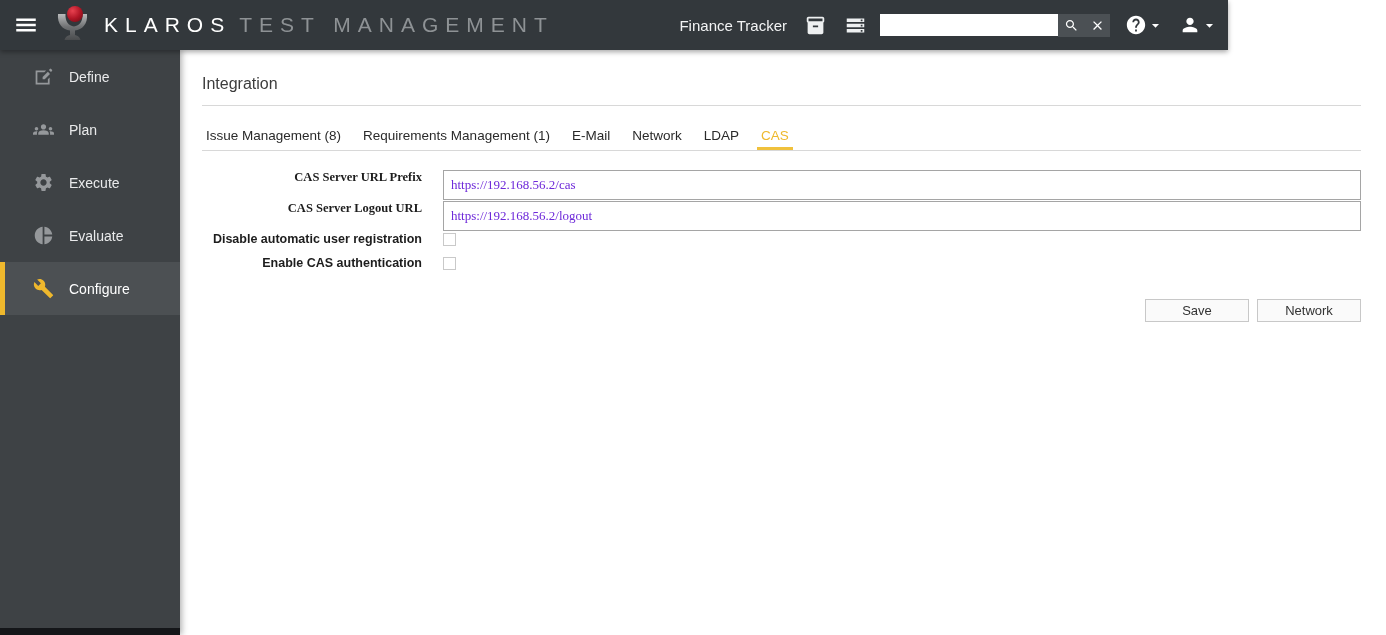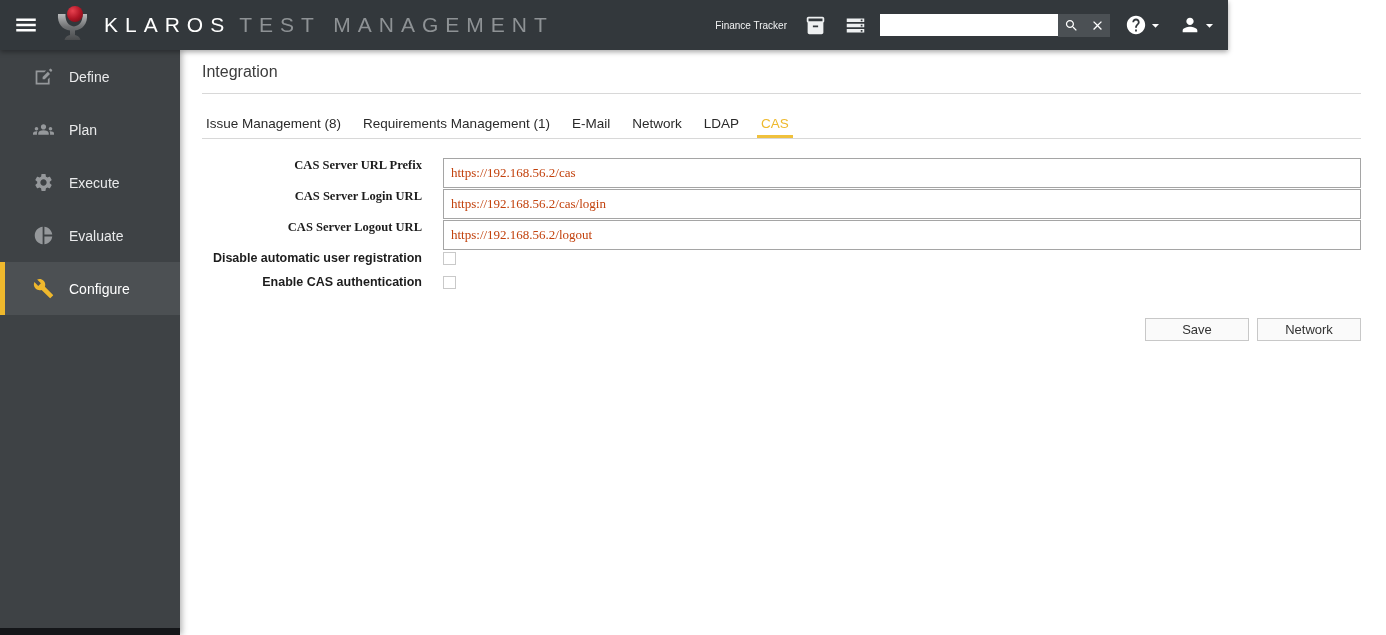--- a/index.html
+++ b/index.html
@@ -18,21 +18,21 @@
     display:flex; align-items:center;
     box-shadow:0 2px 5px rgba(0,0,0,.35);
     z-index:20;
   }
   .hamburger { margin-left:13px; width:26px; height:26px; cursor:pointer; flex-shrink:0; }
   .hamburger svg { width:26px; height:26px; fill:#ffffff; }
   .logo { margin-left:13px; width:40px; height:42px; flex-shrink:0; }
   .brand { margin-left:12px; font-size:21px; font-weight:500; letter-spacing:7px; color:#ffffff; white-space:nowrap; }
   .brand-suffix { color:#8e9295; margin-left:8px; }
   .spacer { flex:1; }
-  .project-label { color:#f2f3f4; font-size:10px; white-space:nowrap; }
+  .project-label { color:#f2f3f4; font-size:15px; white-space:nowrap; }
   .hdr-btn { margin-left:16px; width:24px; height:24px; display:flex; align-items:center; justify-content:center; cursor:pointer; }
   .hdr-btn svg { width:21px; height:21px; fill:#eef0f1; }
   .search-wrap { display:flex; align-items:center; margin-left:13px; }
   .search-input { width:178px; height:22px; border:1px solid #ffffff; background:#ffffff; padding:0 6px; font-size:13px; font-family:inherit; color:#222; outline:none; }
   .search-btns { display:flex; background:#4b5054; height:23px; }
   .search-btn { width:26px; height:23px; display:flex; align-items:center; justify-content:center; cursor:pointer; border:none; background:transparent; }
   .search-btn svg { width:15px; height:15px; fill:#ffffff; }
   .menu-group { display:flex; align-items:center; margin-left:15px; cursor:pointer; }
   .menu-group svg.big { width:22px; height:22px; fill:#ffffff; }
   .menu-group svg.chev { width:17px; height:17px; fill:#ffffff; margin-left:0px; }
@@ -50,30 +50,30 @@
     height:53px; display:flex; align-items:center;
     padding-left:28px; border-left:5px solid transparent;
     color:#e9eaeb; font-size:14px; cursor:pointer;
   }
   .nav-item svg { width:21px; height:21px; fill:#95989b; margin-right:15px; flex-shrink:0; }
   .nav-item.active { background:#4c5053; border-left-color:#efb82d; color:#ffffff; }
   .nav-item.active svg { fill:#efb82d; }
 
   
   .main { position:absolute; top:50px; left:180px; width:1206px; height:585px; background:#fff; padding:0 25px 0 22px; }
-  .page-title { margin-top:12px; height:20px; line-height:20px; font-size:16px; font-weight:500; color:#3c3c3c; }
+  .page-title { margin-top:24px; height:20px; line-height:20px; font-size:16px; font-weight:500; color:#3c3c3c; }
   .title-divider { margin-top:11px; border-bottom:1px solid #d8d8d8; }
   .tabs { display:flex; gap:14px; padding-top:22px; border-bottom:1px solid #d8d8d8; }
   .tab { font-size:13.5px; color:#2a2a2a; padding:0 4px 4px; border-bottom:3px solid transparent; cursor:pointer; white-space:nowrap; }
   .tab.active { color:#eeb92d; border-bottom-color:#f0c13c; }
 
   .form { margin-top:19px; }
   .form-row { display:flex; margin-bottom:1px;font-family:Liberation Serif, serif; }
   .form-label { width:220px; flex-shrink:0; text-align:right; font-size:12.5px; font-weight:bold; color:#1d1d1d; margin-right:21px; }
-  .form-input { flex:1; height:22px; border:1px solid #a5a5a5; background:#fff; padding:14px 7px; font-size:13px; color:#c2410c; font-family:inherit; }
+  .form-input { flex:1; height:22px; border:1px solid #a5a5a5; background:#fff; padding:14px 7px; font-size:13px; color:#6d28d9; font-family:inherit; }
   .check-row { display:flex; align-items:center; margin-bottom:10px; }
   .check-row:first-of-type { margin-top:8px; }
   .checkbox { width:13px; height:13px; border:1px solid #c9c9c9; background:#fff; cursor:pointer; }
   .actions { display:flex; justify-content:flex-end; gap:8px; margin-top:29px; }
   .btn { width:104px; height:23px; background:#fafafa; border:1px solid #c8c8c8; font-size:13px; color:#333; font-family:inherit; cursor:pointer; }
 </style>
 </head>
 <body>
 
 <div class="header">
@@ -194,24 +194,20 @@
     <div class="tab">LDAP</div>
     <div class="tab active">CAS</div>
   </div>
 
   <div class="form">
     <div class="form-row">
       <label class="form-label">CAS Server URL Prefix</label>
       <input class="form-input" type="text" value="https://192.168.56.2/cas" style="">
     </div>
     <div class="form-row">
-      <label class="form-label">CAS Server Login URL</label>
-      <input class="form-input" type="text" value="https://192.168.56.2/cas/login" style="">
-    </div>
-    <div class="form-row">
       <label class="form-label">CAS Server Logout URL</label>
       <input class="form-input" type="text" value="https://192.168.56.2/logout" style="">
     </div>
     <div class="check-row">
       <label class="form-label">Disable automatic user registration</label>
       <div class="checkbox"></div>
     </div>
     <div class="check-row">
       <label class="form-label">Enable CAS authentication</label>
       <div class="checkbox"></div>

